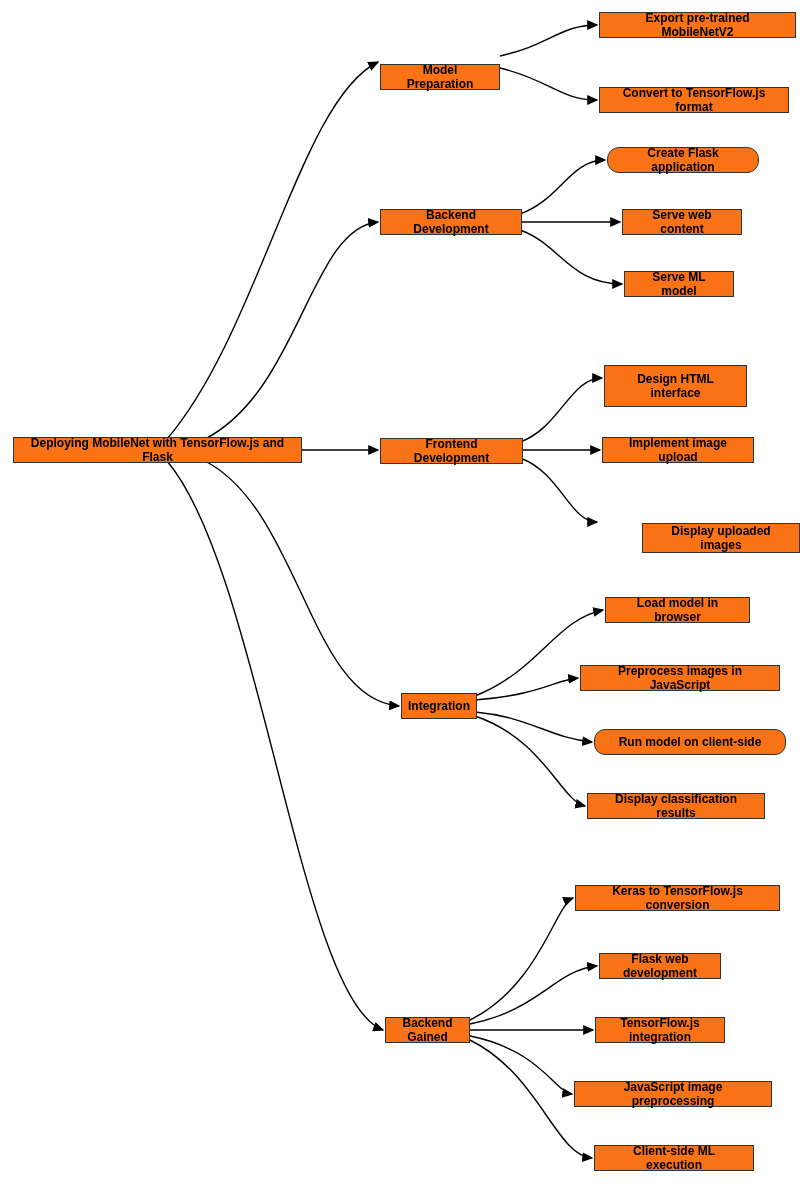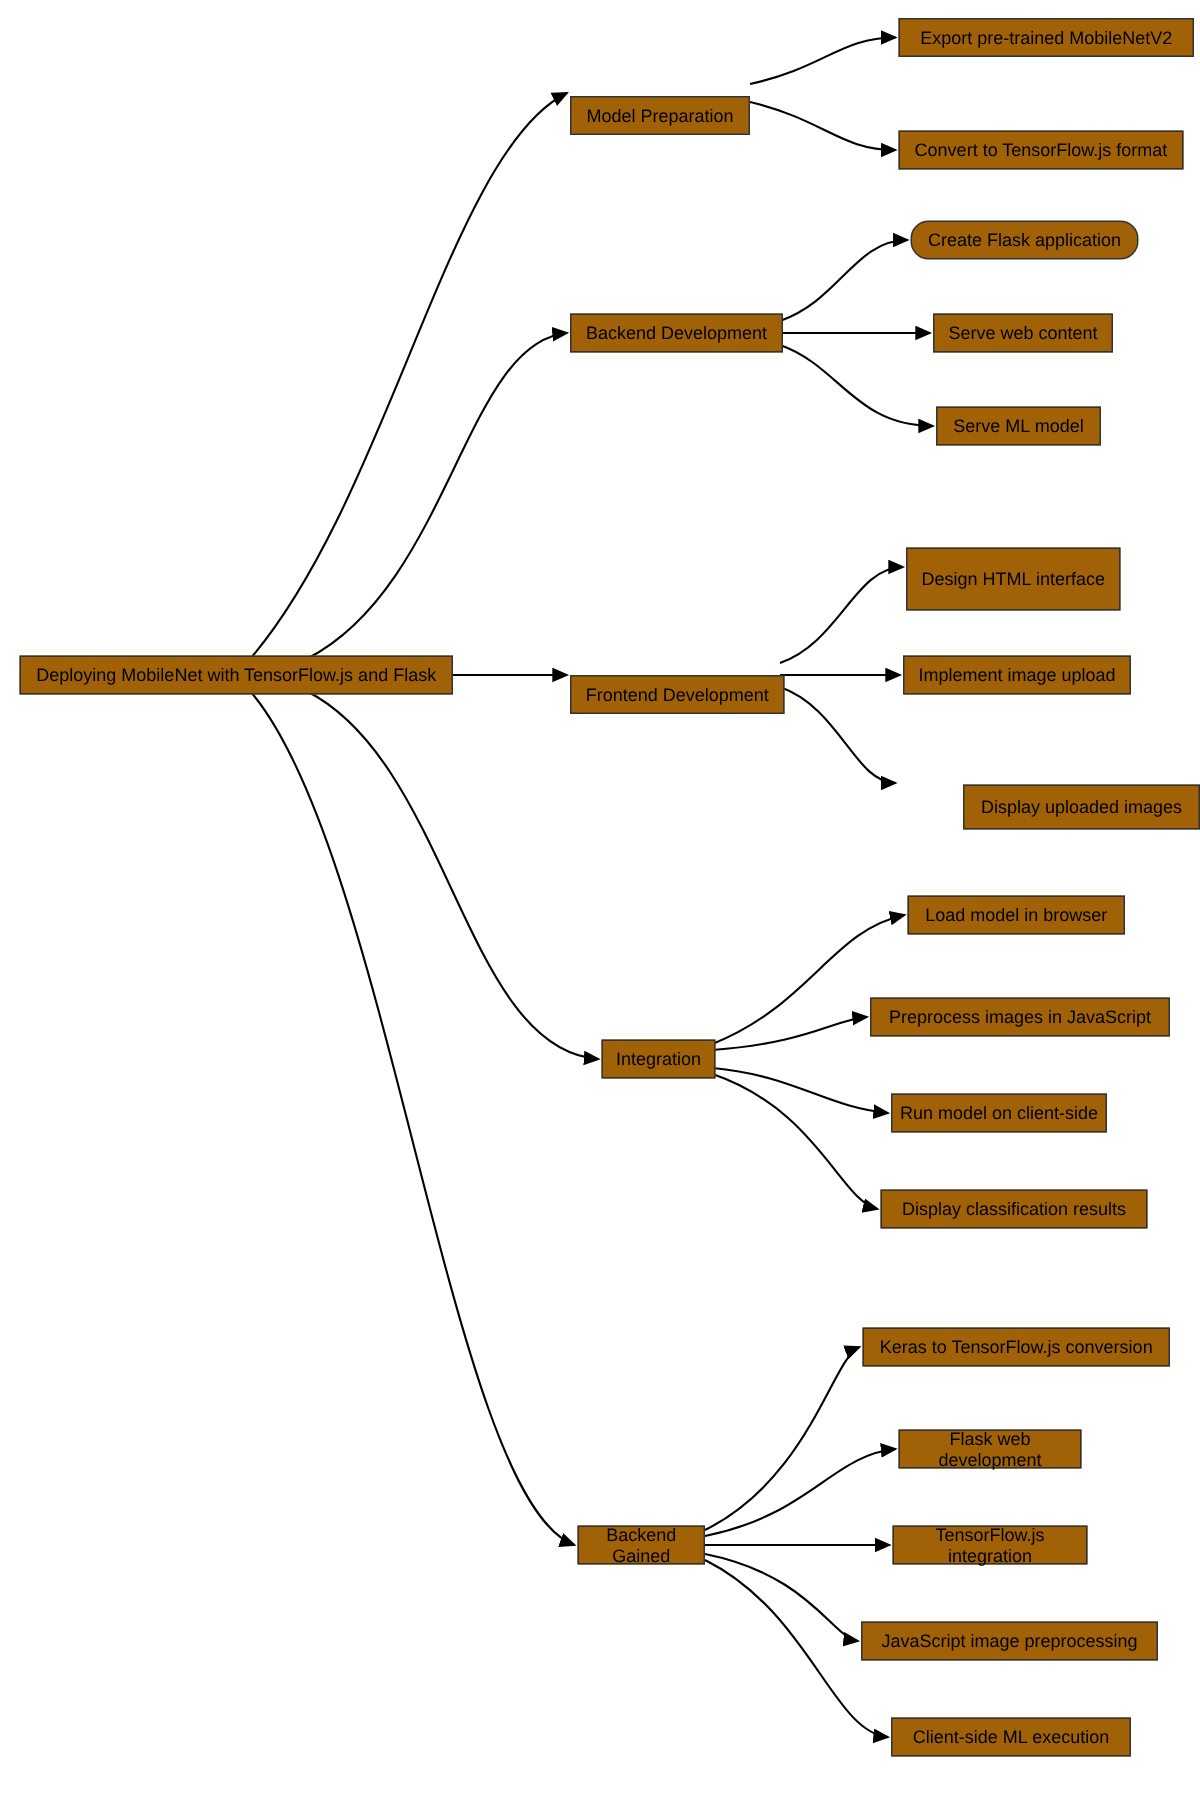--- a/index.html
+++ b/index.html
@@ -8,29 +8,30 @@
     width: 800px;
     height: 1196px;
     background: #ffffff;
     font-family: Arial, Helvetica, sans-serif;
     font-size: 12px;
     color: #000;
     position: relative;
   }
   .node {
     position: absolute;
-    background: #a16207;
+    background: #f97316;
     border: 1px solid #333;
-    padding: 6px 0;
+    padding: 6px 16px;
     box-sizing: border-box;
     display: flex;
     align-items: center;
     justify-content: center;
     text-align: center;
     line-height: 1.2;
+    font-weight: bold;
   }
   svg.edges {
     position: absolute;
     left: 0; top: 0;
     width: 800px;
     height: 1196px;
     pointer-events: none;
   }
   .edge {
     fill: none;
@@ -101,21 +102,21 @@
 <div class="node" style="left:607px; top:147px; width:152px; height:26px;border-radius:12px;">
   <span>Create Flask application</span>
 </div>
 <div class="node" style="left:622px; top:209px; width:120px; height:26px;">
   <span>Serve web content</span>
 </div>
 <div class="node" style="left:624px; top:271px; width:110px; height:26px;">
   <span>Serve ML model</span>
 </div>
 
-<div class="node" style="left:380px; top:450px; width:143px; height:26px;align-items:center;">
+<div class="node" style="left:380px; top:438px; width:143px; height:26px;align-items:center;">
   <span>Frontend Development</span>
 </div>
 <div class="node" style="left:604px; top:365px; width:143px; height:42px;">
   <span>Design HTML interface</span>
 </div>
 <div class="node" style="left:602px; top:437px; width:152px; height:26px;">
   <span>Implement image upload</span>
 </div>
 <div class="node" style="left:599px; top:523px; width:158px; height:30px;margin-left:43px;">
   <span>Display uploaded images</span>
@@ -123,21 +124,21 @@
 
 <div class="node" style="left:401px; top:693px; width:76px; height:26px;">
   <span>Integration</span>
 </div>
 <div class="node" style="left:605px; top:597px; width:145px; height:26px;">
   <span>Load model in browser</span>
 </div>
 <div class="node" style="left:580px; top:665px; width:200px; height:26px;">
   <span>Preprocess images in JavaScript</span>
 </div>
-<div class="node" style="left:594px; top:729px; width:144px; height:26px;">
+<div class="node" style="left:594px; top:729px; width:192px; height:26px;border-radius:11px;">
   <span>Run model on client-side</span>
 </div>
 <div class="node" style="left:587px; top:793px; width:178px; height:26px;">
   <span>Display classification results</span>
 </div>
 
 <div class="node" style="left:385px; top:1017px; width:85px; height:26px;">
   <span>Backend Gained</span>
 </div>
 <div class="node" style="left:575px; top:885px; width:205px; height:26px;">

